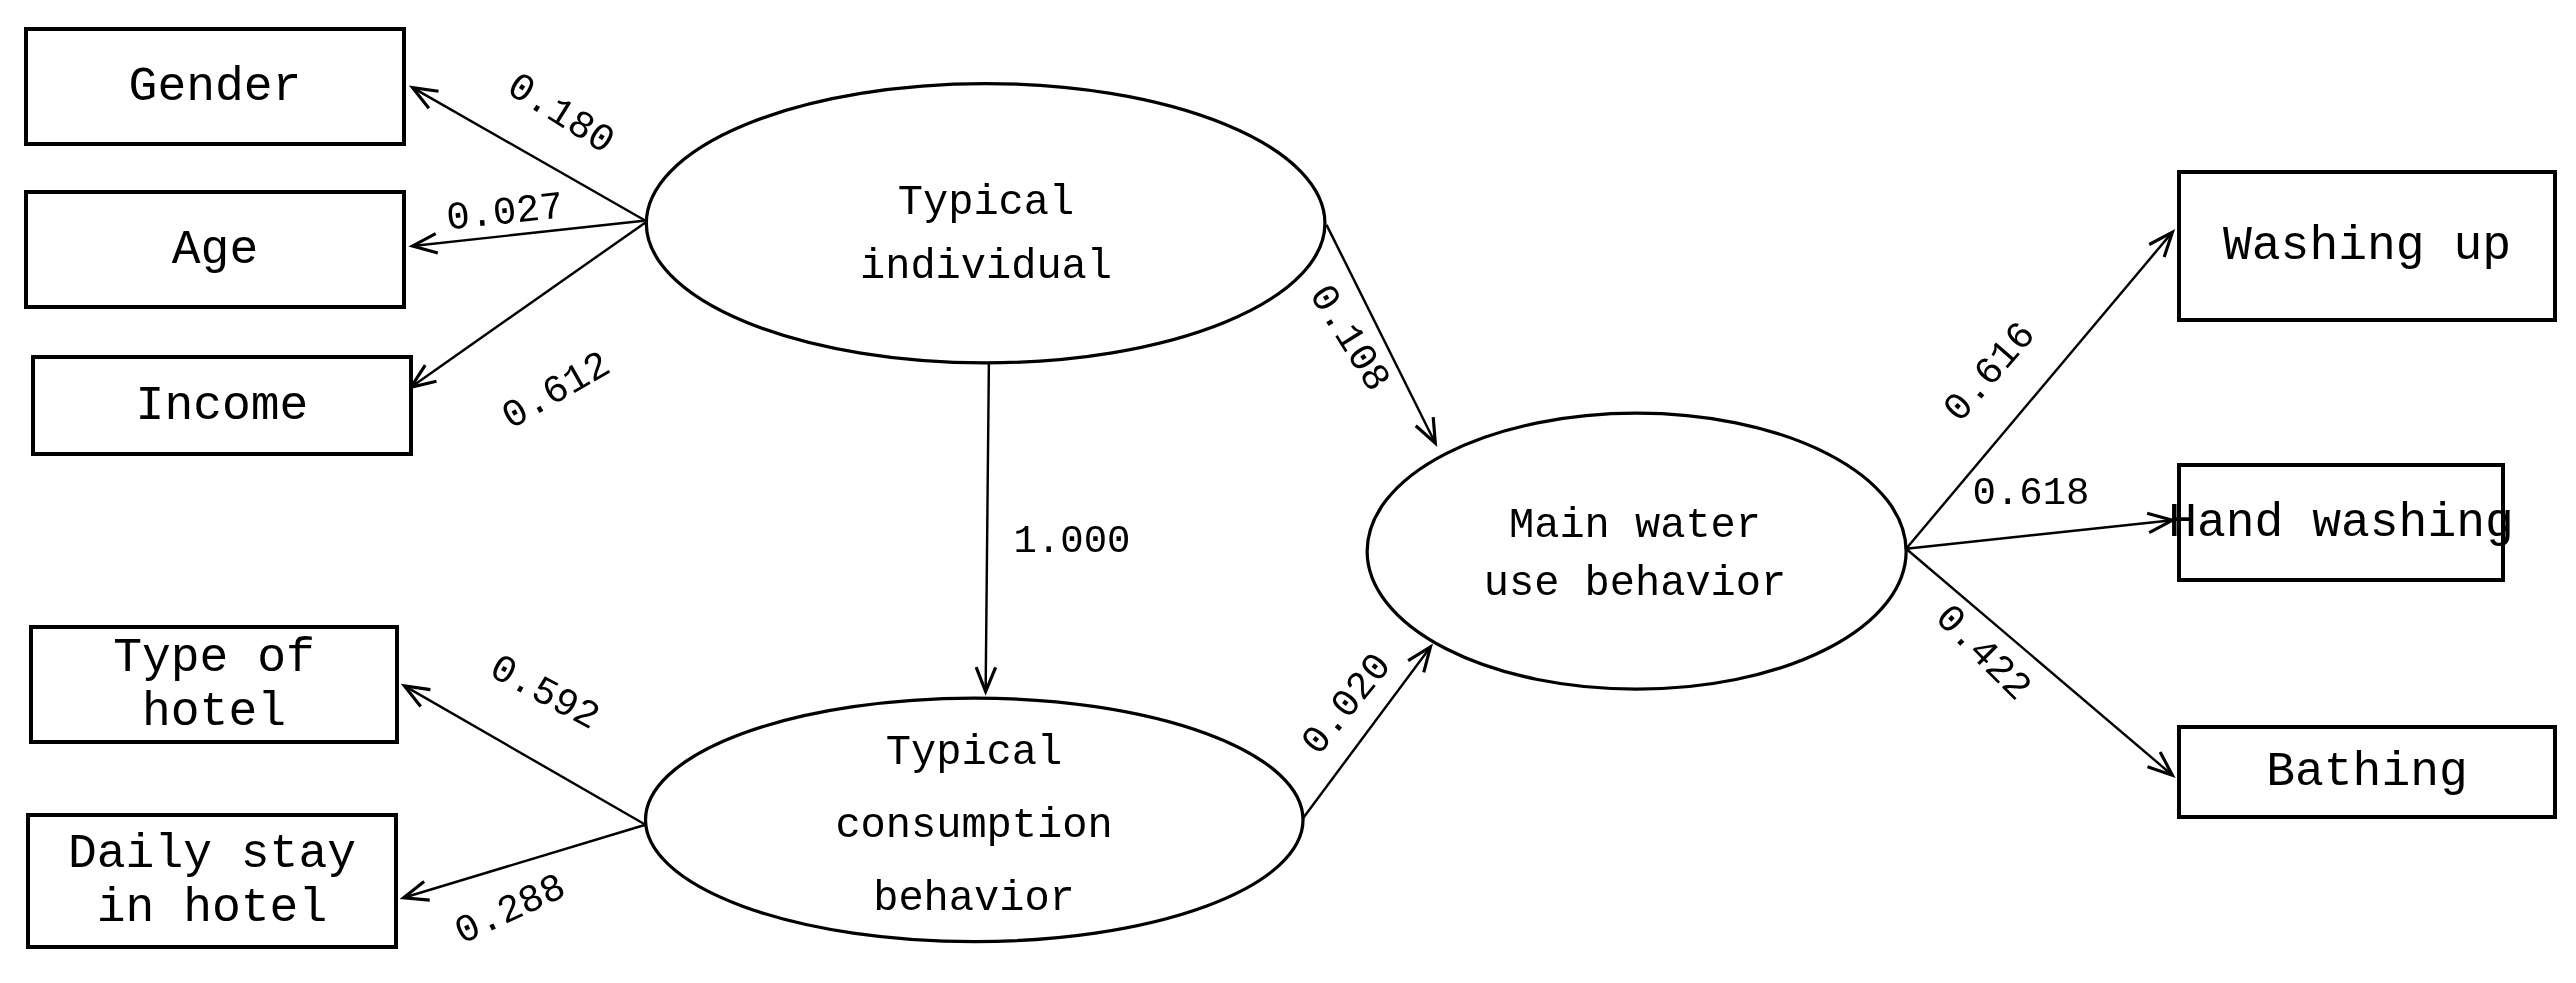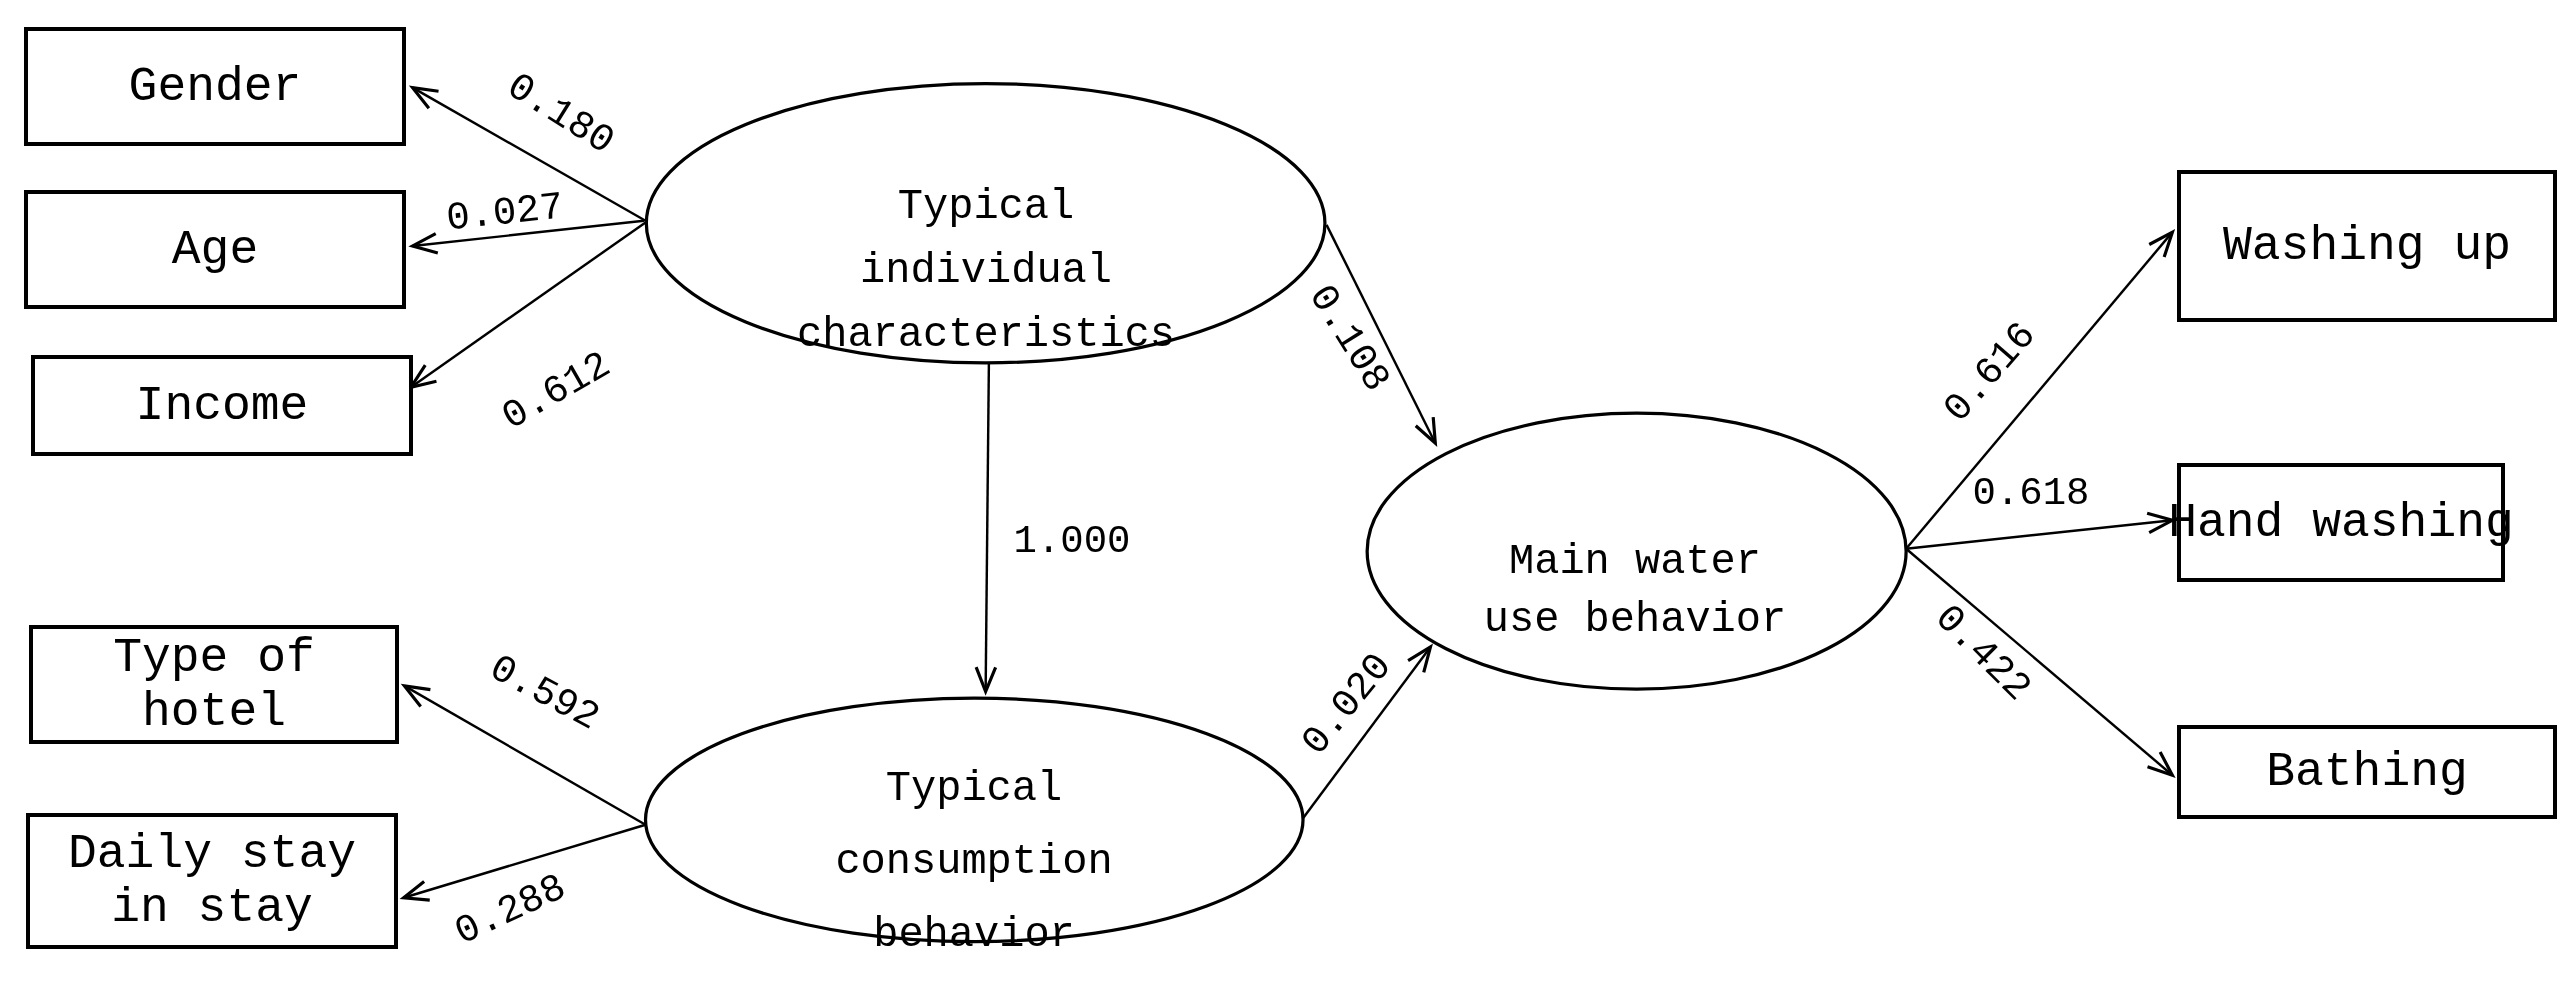--- a/index.html
+++ b/index.html
@@ -35,21 +35,20 @@
     font-size: 48px;
     line-height: 54px;
     white-space: nowrap;
   }
   .ellipse-label {
     position: absolute;
     transform: translate(-50%, -50%);
     text-align: center;
     font-size: 42px;
     white-space: nowrap;
-    margin-top: 36px;
   }
   .ellipse-label.lh1 { line-height: 64px; }
   .ellipse-label.lh2 { line-height: 73px; }
   .ellipse-label.lh3 { line-height: 58px; }
   .coef {
     position: absolute;
     font-size: 39px;
     line-height: 39px;
     white-space: nowrap;
     transform: translate(-50%, -50%) rotate(var(--r, 0deg));
@@ -96,39 +95,38 @@
     <span>Income</span>
   </div>
 
   <div class="box" style="left:29px; top:625px; width:370px; height:119px;">
     <span>Type of</span>
     <span>hotel</span>
   </div>
 
   <div class="box" style="left:26px; top:813px; width:372px; height:136px;">
     <span>Daily stay</span>
-    <span>in stay</span>
+    <span>in hotel</span>
   </div>
 
   <div class="box" style="left:2177px; top:170px; width:380px; height:152px;">
     <span>Washing up</span>
   </div>
 
   <div class="box" style="left:2177px; top:463px; width:328px; height:119px;">
     <span>Hand washing</span>
   </div>
 
   <div class="box" style="left:2177px; top:725px; width:380px; height:94px;text-align:right;">
     <span>Bathing</span>
   </div>
 
   <div class="ellipse-label lh1" style="left:986px; top:235px;">
     <div>Typical</div>
     <div>individual</div>
-    <div>characteristics</div>
   </div>
 
   <div class="ellipse-label lh2" style="left:974px; top:826px;">
     <div>Typical</div>
     <div>consumption</div>
     <div>behavior</div>
   </div>
 
   <div class="ellipse-label lh3" style="left:1635px; top:555px;">
     <div>Main water</div>

